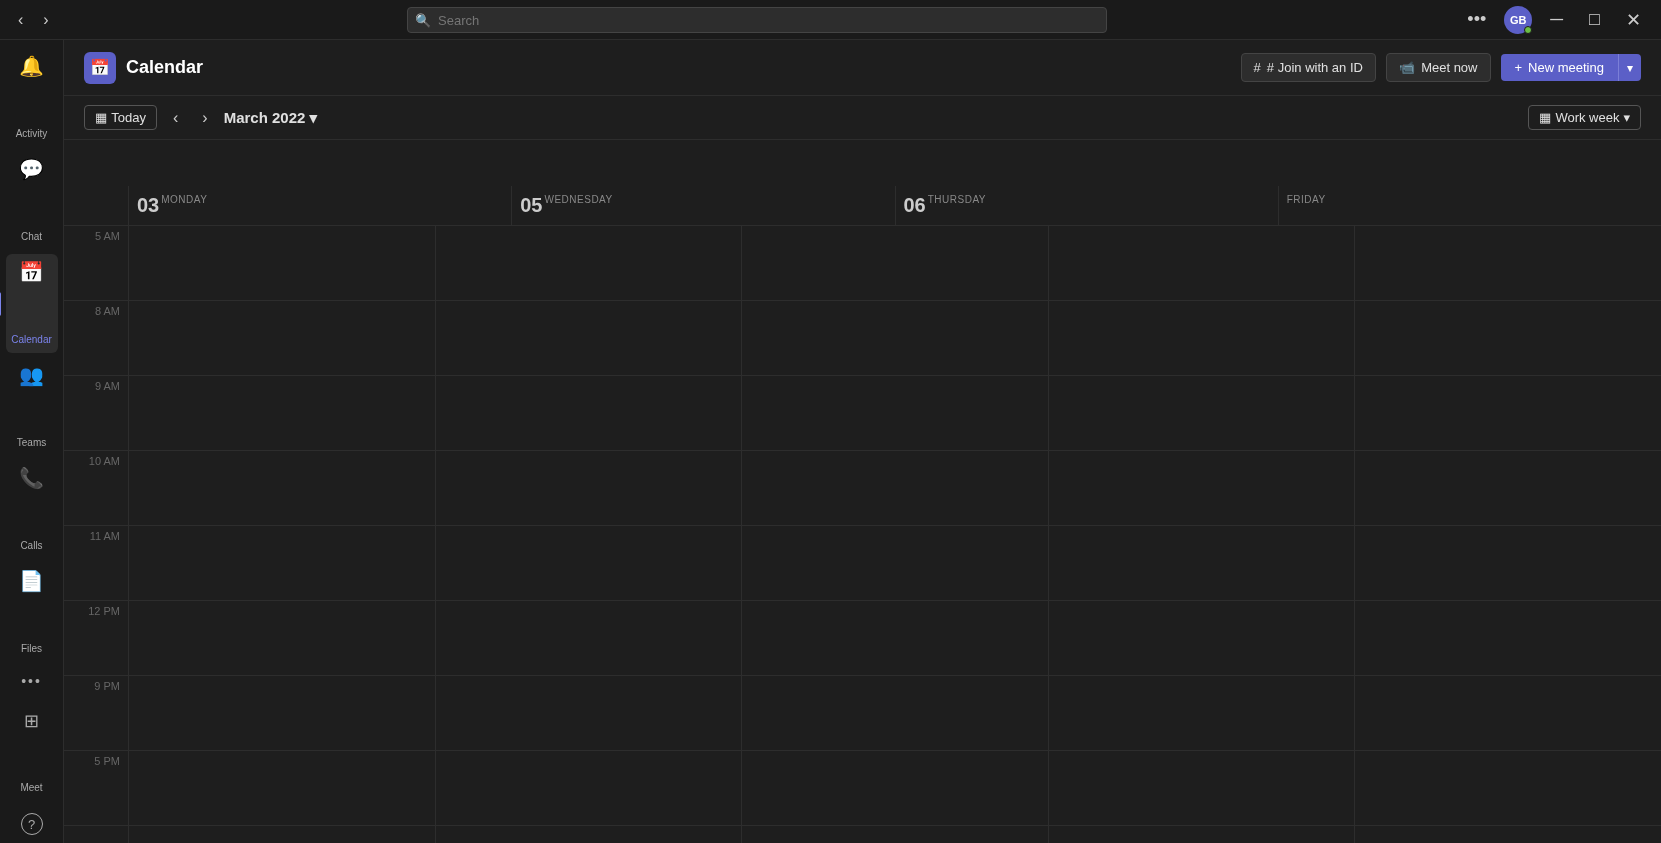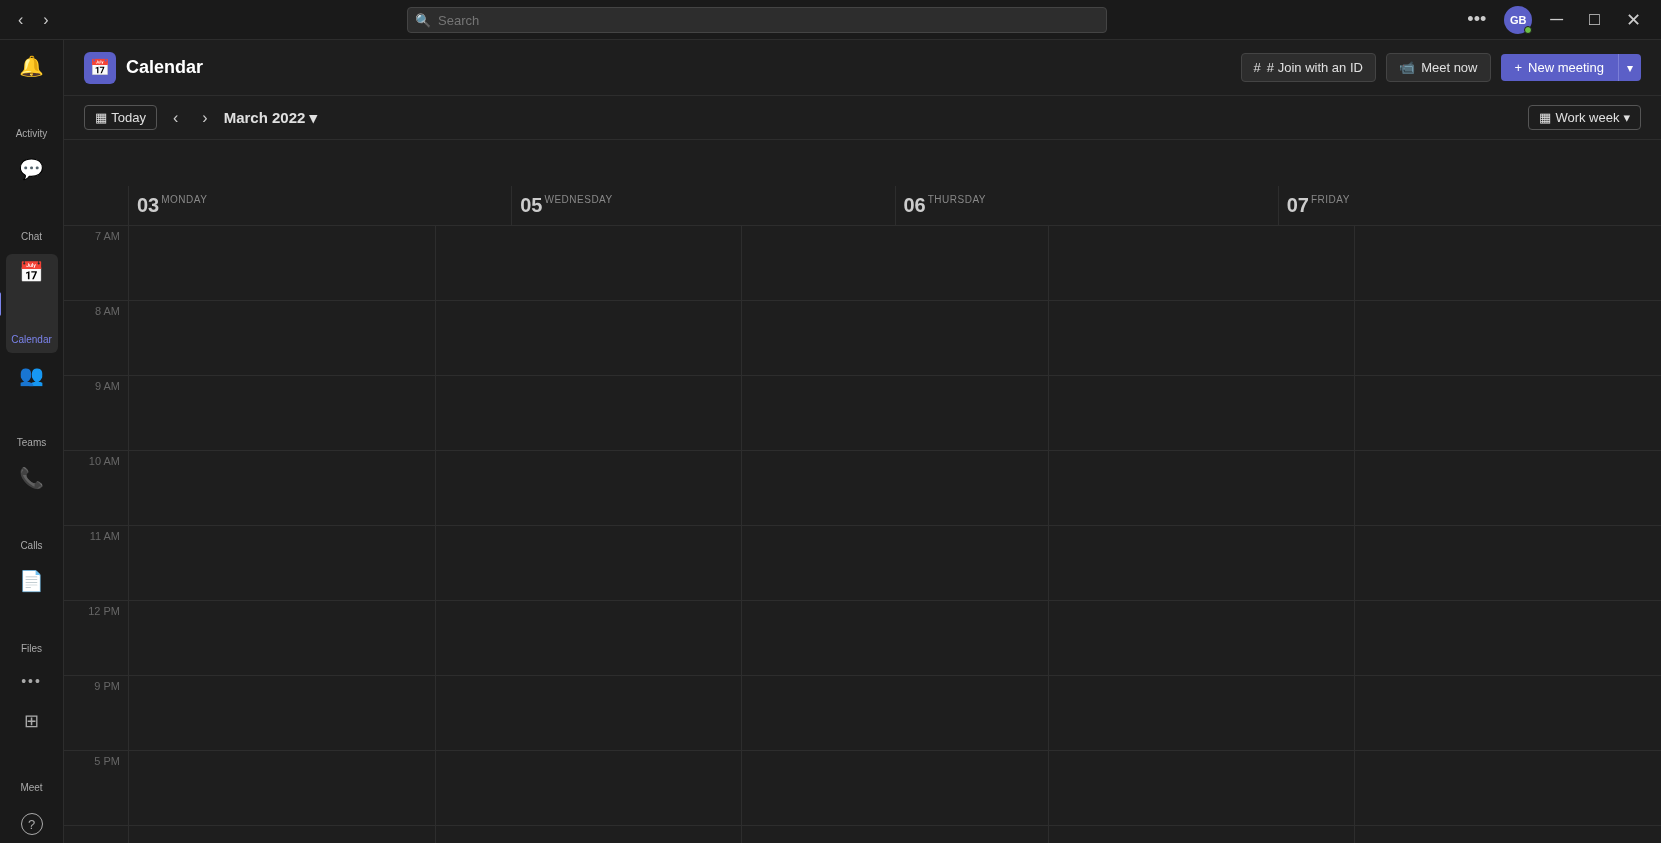--- a/index.html
+++ b/index.html
@@ -503,29 +503,28 @@
         </div>
         <div class="day-header">
           <span class="day-number">05</span>
           <span class="day-name">Wednesday</span>
         </div>
         <div class="day-header">
           <span class="day-number">06</span>
           <span class="day-name">Thursday</span>
         </div>
         <div class="day-header">
-          <span class="day-number">07</span>
           <span class="day-name">Friday</span>
         </div>
       </div>
 
       <div class="calendar-body">
         <div class="time-column">
           <div class="time-slot">
-              <span>7 AM</span>
+              <span>5 AM</span>
             </div>
           <div class="time-slot">
               <span>8 AM</span>
             </div>
           <div class="time-slot">
               <span>9 AM</span>
             </div>
           <div class="time-slot">
               <span>10 AM</span>
             </div>

